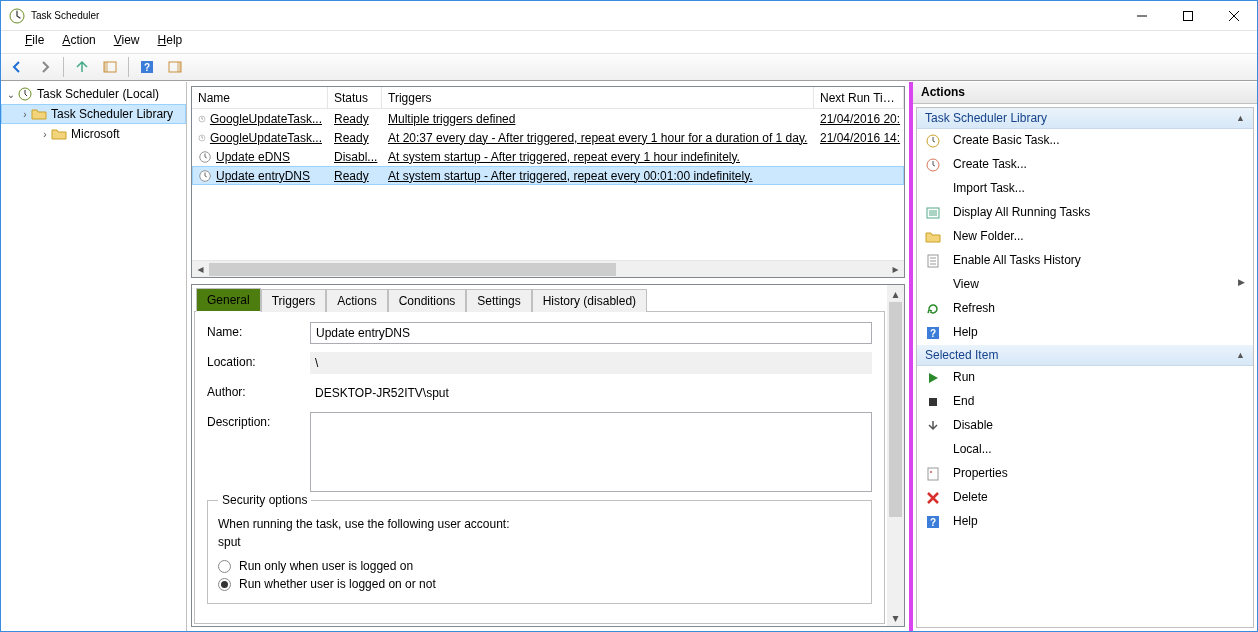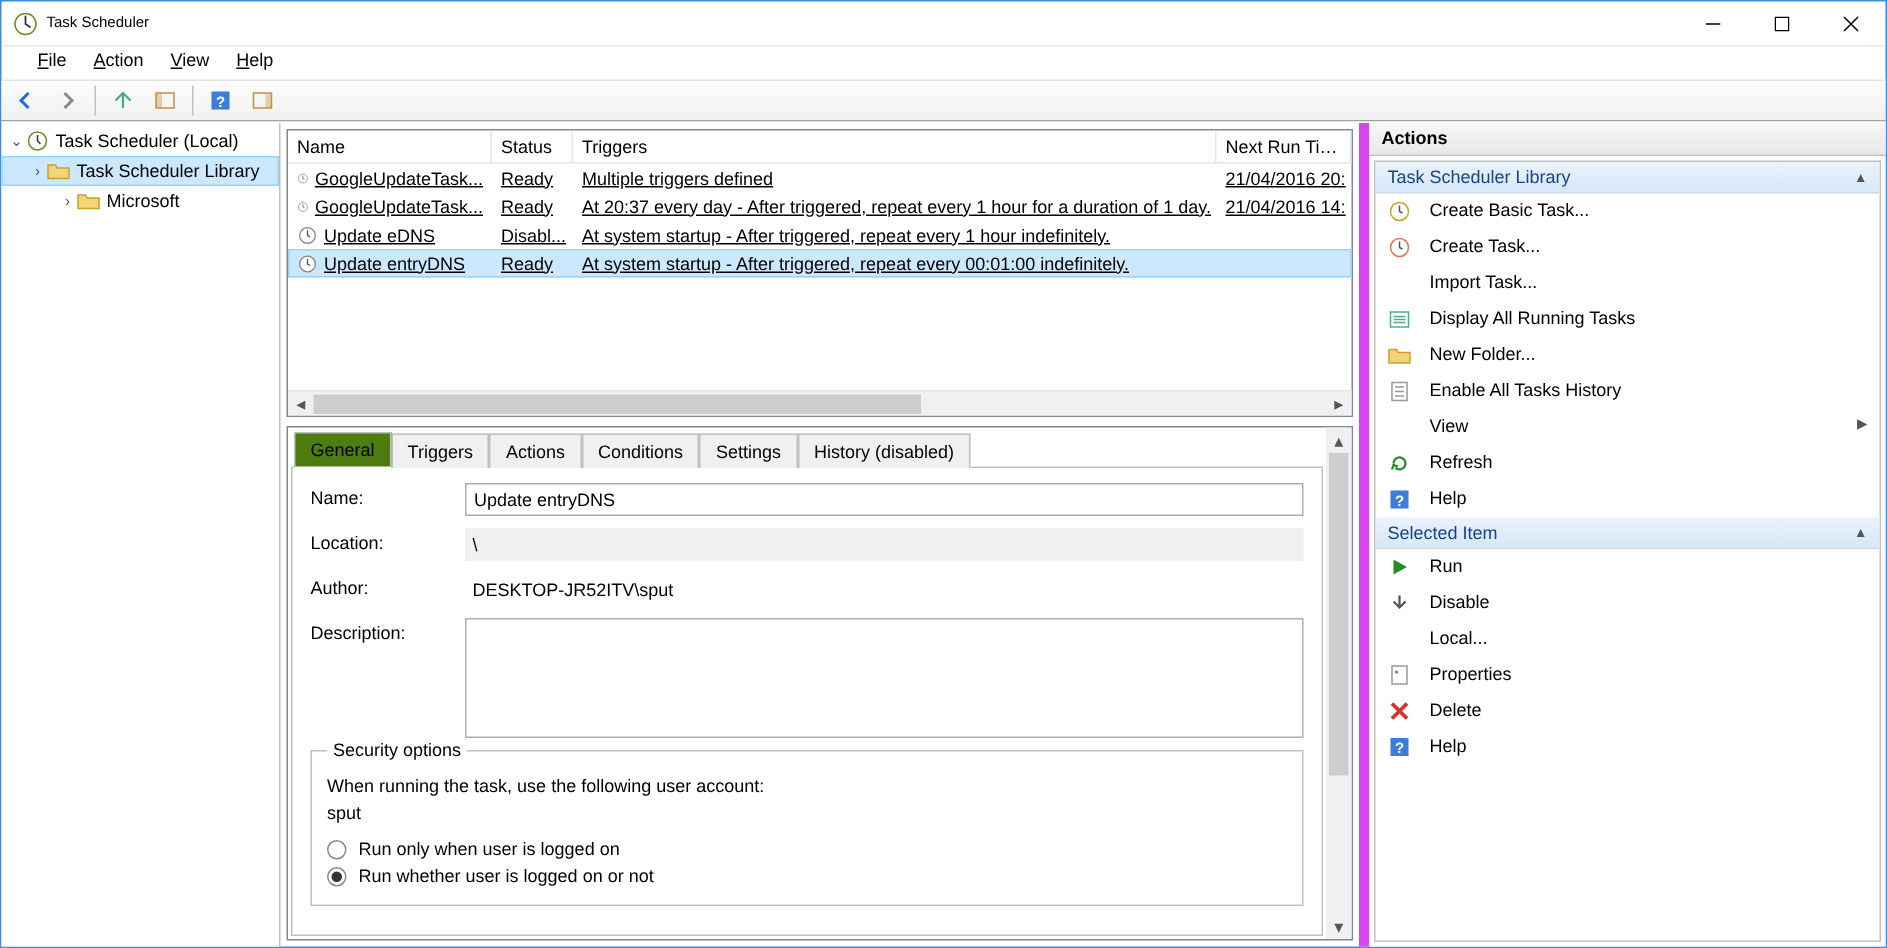--- a/index.html
+++ b/index.html
@@ -19,21 +19,21 @@
 .tool-btn { width: 24px; height: 24px; display: flex; align-items: center; justify-content: center; border: 1px solid transparent; }
 .tool-sep { width: 1px; height: 20px; background: #c0c0c0; margin: 0 2px; }
 
 .body-area { flex: 1; display: flex; min-height: 0; border-top: 1px solid #fff; }
 .tree-pane { width: 186px; border-right: 1px solid #c0c0c0; background: #fff; padding: 2px 0; overflow: auto; }
 .tree-item { display: flex; align-items: center; height: 20px; padding-left: 4px; white-space: nowrap; }
 .tree-item .twisty { width: 12px; text-align: center; color: #555; font-size: 10px; }
 .tree-item .node-icon { width: 16px; height: 16px; margin-right: 4px; }
 .tree-item.selected { background: #cce8ff; outline: 1px solid #99d1ff; outline-offset: -1px; }
 
-.center-pane { flex: 1; display: flex; flex-direction: column; min-width: 0; border-right: 7px solid #d946ef; padding: 4px; justify-content: flex-end; }
+.center-pane { flex: 1; display: flex; flex-direction: column; min-width: 0; border-right: 4px solid #d946ef; padding: 4px; justify-content: flex-end; }
 .task-list { height: 192px; border: 1px solid #828790; background: #fff; display: flex; flex-direction: column; min-height: 0; }
 .list-header { display: flex; height: 22px; border-bottom: 1px solid #e5e5e5; }
 .list-header .col { padding: 4px 6px; border-right: 1px solid #e5e5e5; overflow: hidden; text-overflow: ellipsis; white-space: nowrap; cursor: default; }
 .list-body { flex: 1; overflow: hidden; }
 .list-row { display: flex; height: 19px; align-items: center; }
 .list-row.selected { background: #cce8ff; outline: 1px solid #99d1ff; outline-offset: -1px; }
 .list-row .cell { padding: 2px 6px; overflow: hidden; text-overflow: ellipsis; white-space: nowrap; display: flex; align-items: center; gap: 4px; text-decoration: underline; }
 .col-name { width: 136px; }
 .col-status { width: 54px; }
 .col-triggers { width: 426px; flex: 1; }
@@ -396,20 +396,28 @@
               <span class="aicon">
                 <svg viewBox="0 0 16 16">
                   <path d="M4 3l9 5-9 5z" fill="#2a8a2a"></path>
                 </svg>
               </span>
               <span>Run</span>
             </div>
           <div class="action-item">
               <span class="aicon">
                 <svg viewBox="0 0 16 16">
+                  <rect x="4" y="4" width="8" height="8" fill="#333"></rect>
+                </svg>
+              </span>
+              <span>End</span>
+            </div>
+          <div class="action-item">
+              <span class="aicon">
+                <svg viewBox="0 0 16 16">
                   <path d="M8 3v7M4 7l4 4 4-4" fill="none" stroke="#555" stroke-width="1.5"></path>
                 </svg>
               </span>
               <span>Disable</span>
             </div>
           <div class="action-item">
               <span class="aicon"></span>
               <span>Local...</span>
             </div>
           <div class="action-item">

